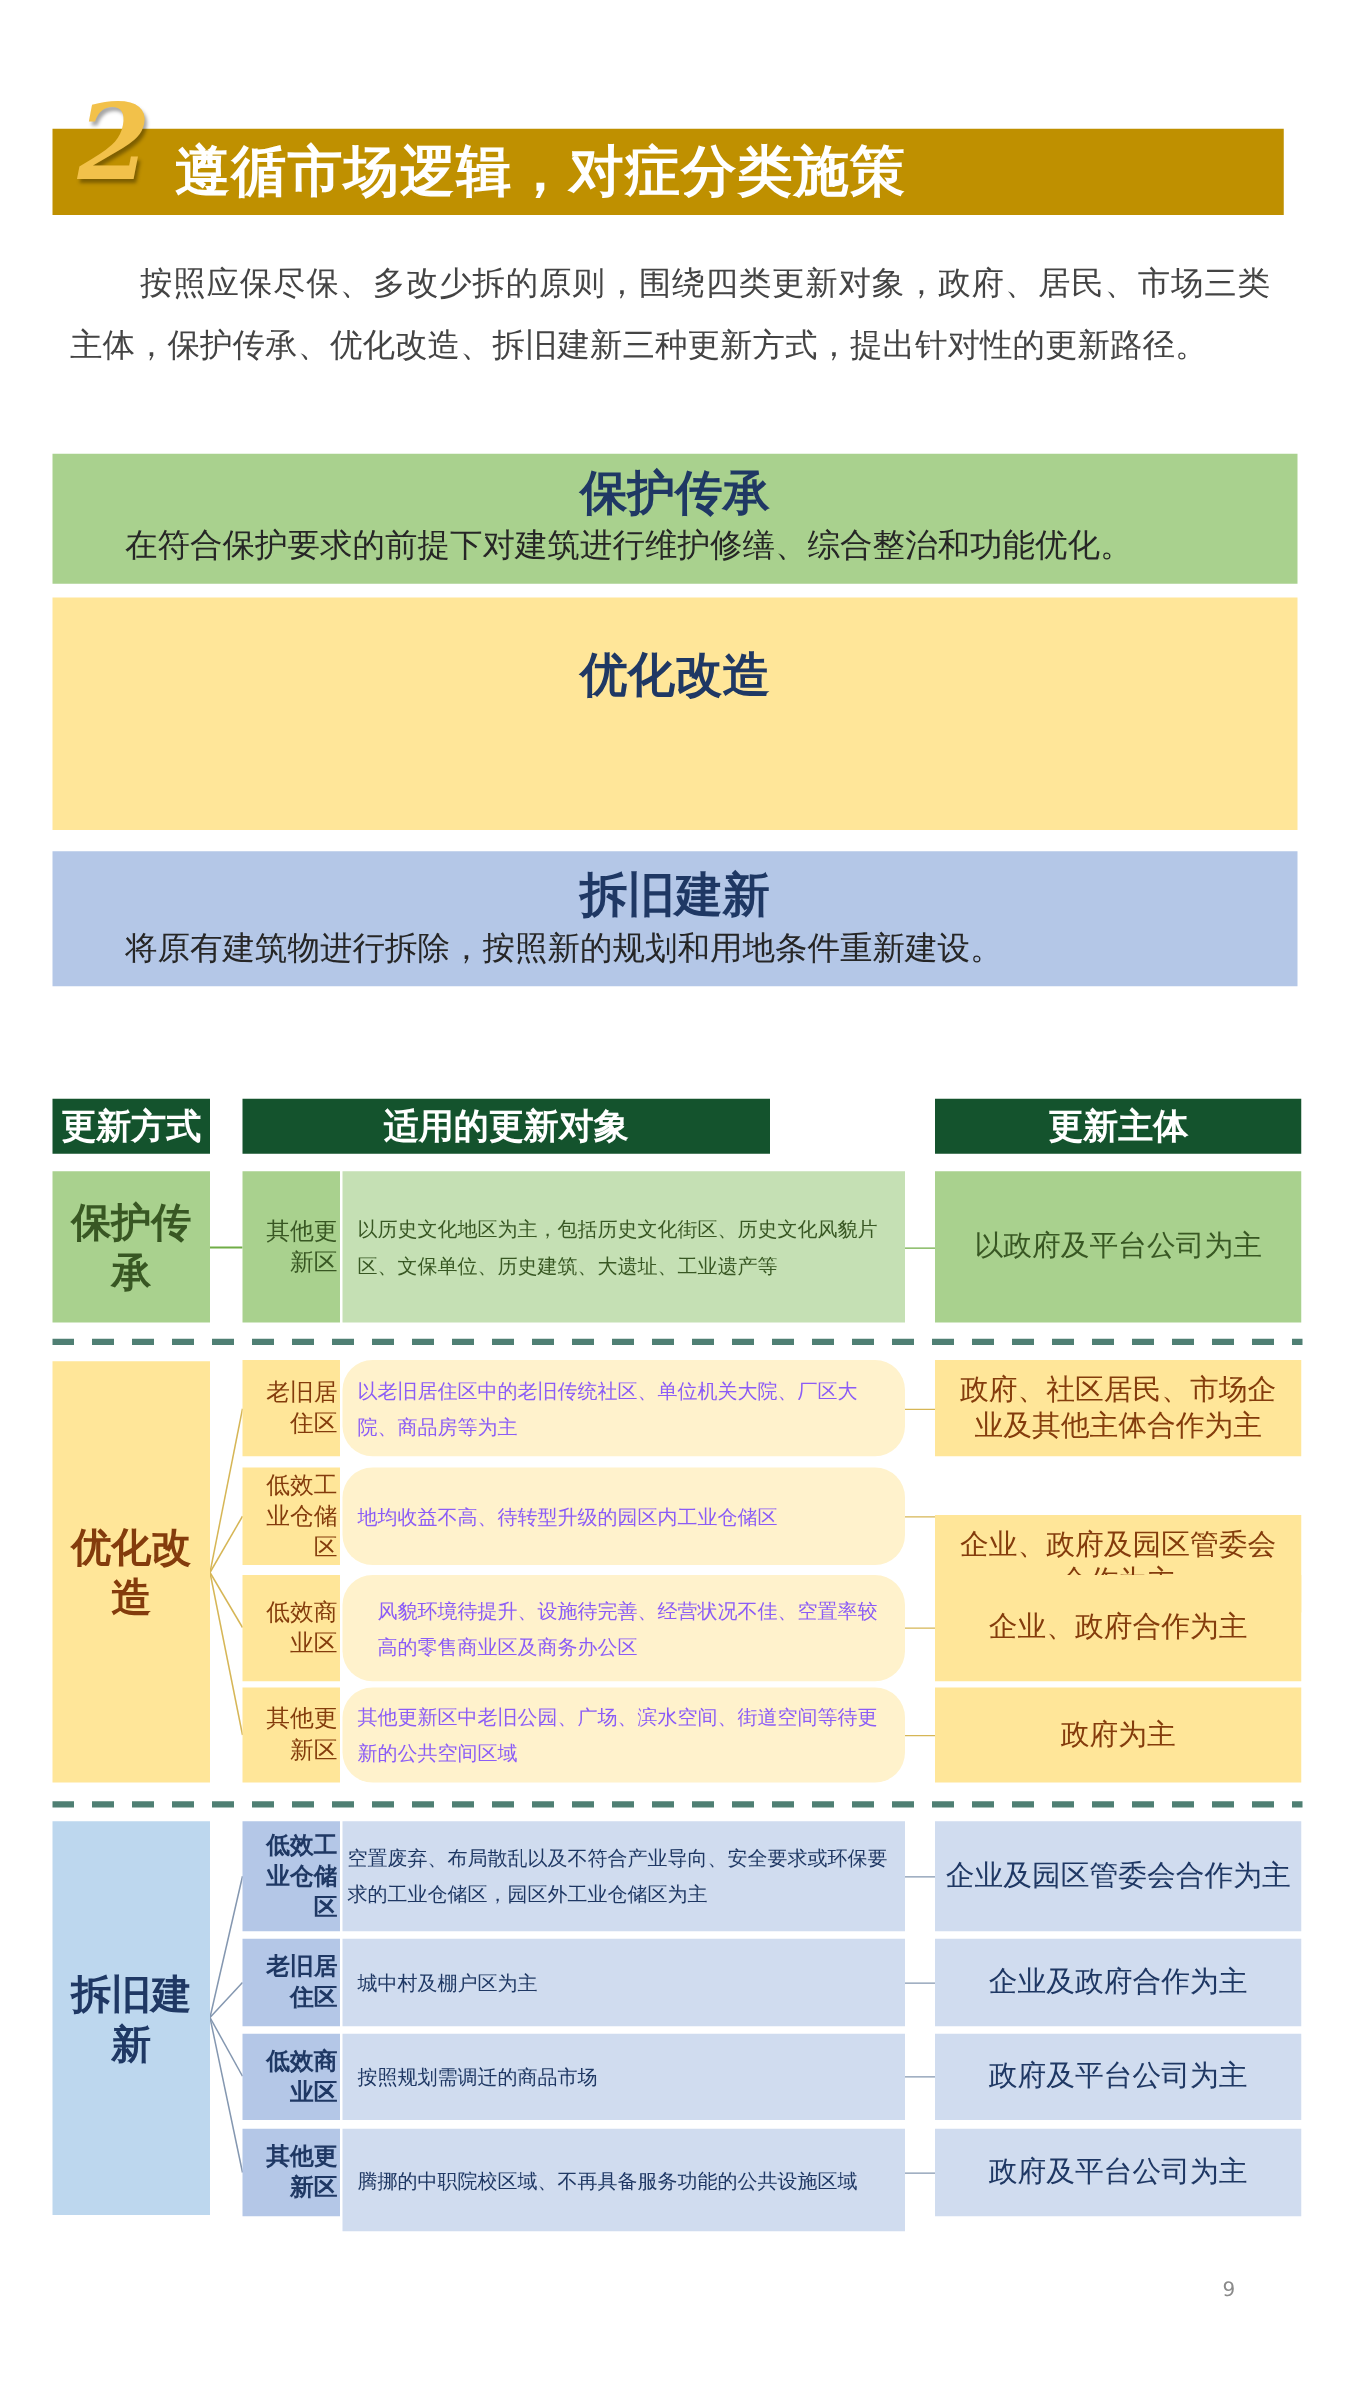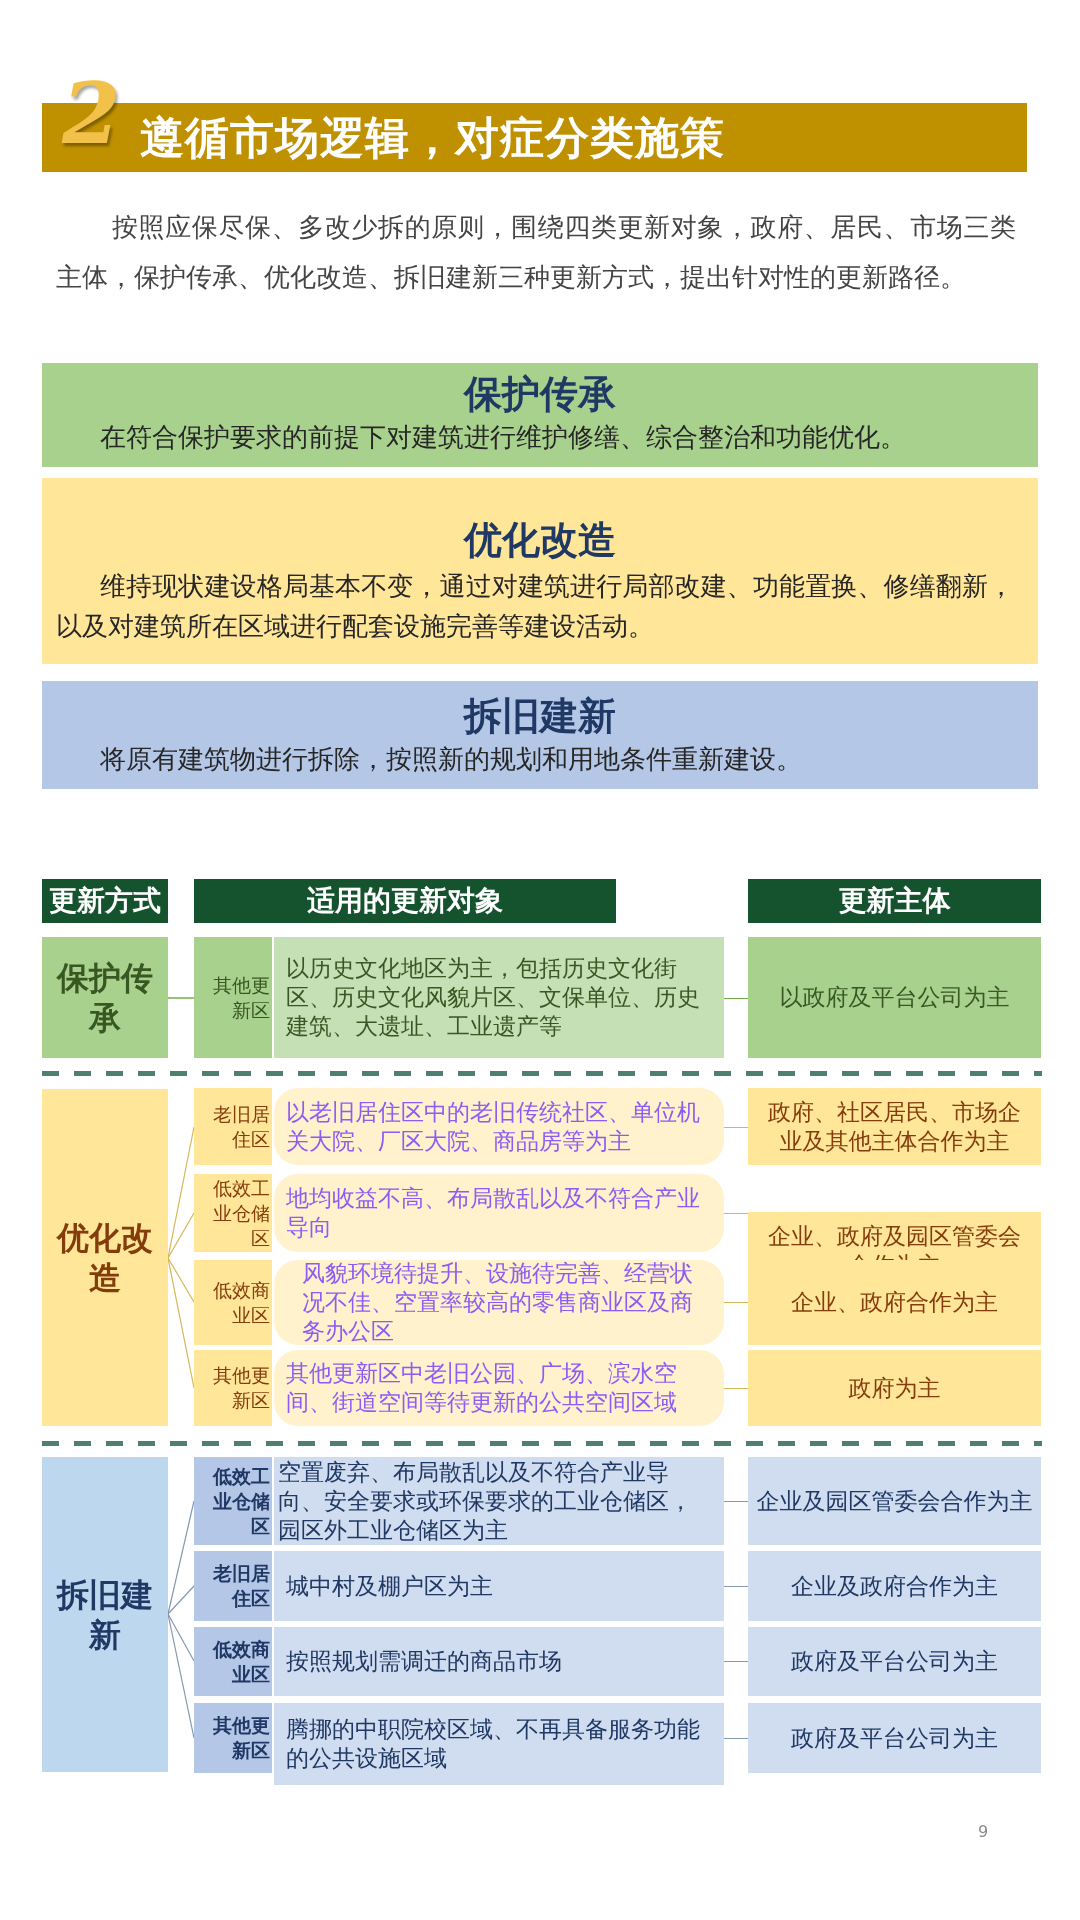--- a/index.html
+++ b/index.html
@@ -25,21 +25,21 @@
   .box-blue .mode-title { padding-top: 12px; line-height: 46px; }
   .box-blue .mode-desc { padding-left: 58px; }
 
   .th { position: absolute; top: 879px; height: 44px; background: #14532d; color: #ffffff; font-size: 28px; font-weight: bold; text-align: center; line-height: 44px; }
   .th1 { left: 42px; width: 126px; }
   .th2 { left: 194px; width: 422px; }
   .th3 { left: 748px; width: 293px; }
 
   .group-label { position: absolute; left: 42px; width: 126px; display: flex; align-items: center; justify-content: center; font-size: 32px; font-weight: bold; line-height: 40px; text-align: center; }
   .sub { position: absolute; left: 194px; width: 78px; display: flex; align-items: center; justify-content: center; text-align: right; font-size: 19px; line-height: 25px; padding: 0 2px; }
-  .desc { position: absolute; left: 274px; width: 450px; display: flex; align-items: center; font-size: 23px; line-height: 29px; padding: 0 10px 0 12px; }
+  .desc { position: absolute; left: 274px; width: 450px; display: flex; align-items: center; font-size: 16px; line-height: 29px; padding: 0 10px 0 12px; }
   .subj { position: absolute; left: 748px; width: 293px; display: flex; align-items: center; justify-content: center; text-align: center; font-size: 23px; line-height: 29px; padding: 0 10px; }
   .hline { position: absolute; left: 724px; width: 24px; height: 1px; }
   .dash { position: absolute; left: 42px; width: 1000px; height: 5px; background: repeating-linear-gradient(to right, #4f7f73 0 17px, transparent 17px 32px); }
 
   
   .g-label { background: #a9d18e; color: #385723; }
   .g-sub { background: #a9d18e; color: #385723; }
   .g-desc { background: #c5e0b4; color: #385723; }
   .g-subj { background: #a9d18e; color: #385723; }
   .g-line { background: #70ad47; }
@@ -68,21 +68,20 @@
 <div class="title-text">遵循市场逻辑，对症分类施策</div>
 
 <p class="intro">按照应保尽保、多改少拆的原则，围绕四类更新对象，政府、居民、市场三类主体，保护传承、优化改造、拆旧建新三种更新方式，提出针对性的更新路径。</p>
 
 <div class="mode-box box-green">
   <div class="mode-title">保护传承</div>
   <div class="mode-desc">在符合保护要求的前提下对建筑进行维护修缮、综合整治和功能优化。</div>
 </div>
 <div class="mode-box box-yellow">
   <div class="mode-title">优化改造</div>
-  <div class="mode-desc">维持现状建设格局基本不变，通过对建筑进行局部改建、功能置换、修缮翻新，以及对建筑所在区域进行配套设施完善等建设活动。</div>
 </div>
 <div class="mode-box box-blue">
   <div class="mode-title">拆旧建新</div>
   <div class="mode-desc">将原有建筑物进行拆除，按照新的规划和用地条件重新建设。</div>
 </div>
 
 <div class="th th1">更新方式</div>
 <div class="th th2">适用的更新对象</div>
 <div class="th th3">更新主体</div>
 
@@ -107,21 +106,21 @@
 <div class="dash" style="top:1071px;"></div>
 
 <div class="group-label y-label" style="top:1089px;height:337px;">优化改造</div>
 
 <div class="sub y-sub" style="top:1088px;height:77px;">老旧居住区</div>
 <div class="desc y-desc" style="top:1088px;height:77px;">以老旧居住区中的老旧传统社区、单位机关大院、厂区大院、商品房等为主</div>
 <div class="hline y-line" style="top:1127px;"></div>
 <div class="subj y-subj" style="top:1088px;height:77px;">政府、社区居民、市场企业及其他主体合作为主</div>
 
 <div class="sub y-sub" style="top:1174px;height:78px;">低效工业仓储区</div>
-<div class="desc y-desc" style="top:1174px;height:78px;">地均收益不高、布局散乱以及不符合产业导向</div>
+<div class="desc y-desc" style="top:1174px;height:78px;">地均收益不高、待转型升级的园区内工业仓储区</div>
 <div class="hline y-line" style="top:1213px;"></div>
 <div class="subj y-subj" style="top:1212px;height:78px;">企业、政府及园区管委会合作为主</div>
 
 <div class="sub y-sub" style="top:1260px;height:85px;">低效商业区</div>
 <div class="desc y-desc" style="top:1260px;height:85px;padding-left:28px;">风貌环境待提升、设施待完善、经营状况不佳、空置率较高的零售商业区及商务办公区</div>
 <div class="hline y-line" style="top:1302px;"></div>
 <div class="subj y-subj" style="top:1260px;height:85px;">企业、政府合作为主</div>
 
 <div class="sub y-sub" style="top:1350px;height:76px;">其他更新区</div>
 <div class="desc y-desc" style="top:1350px;height:76px;">其他更新区中老旧公园、广场、滨水空间、街道空间等待更新的公共空间区域</div>

